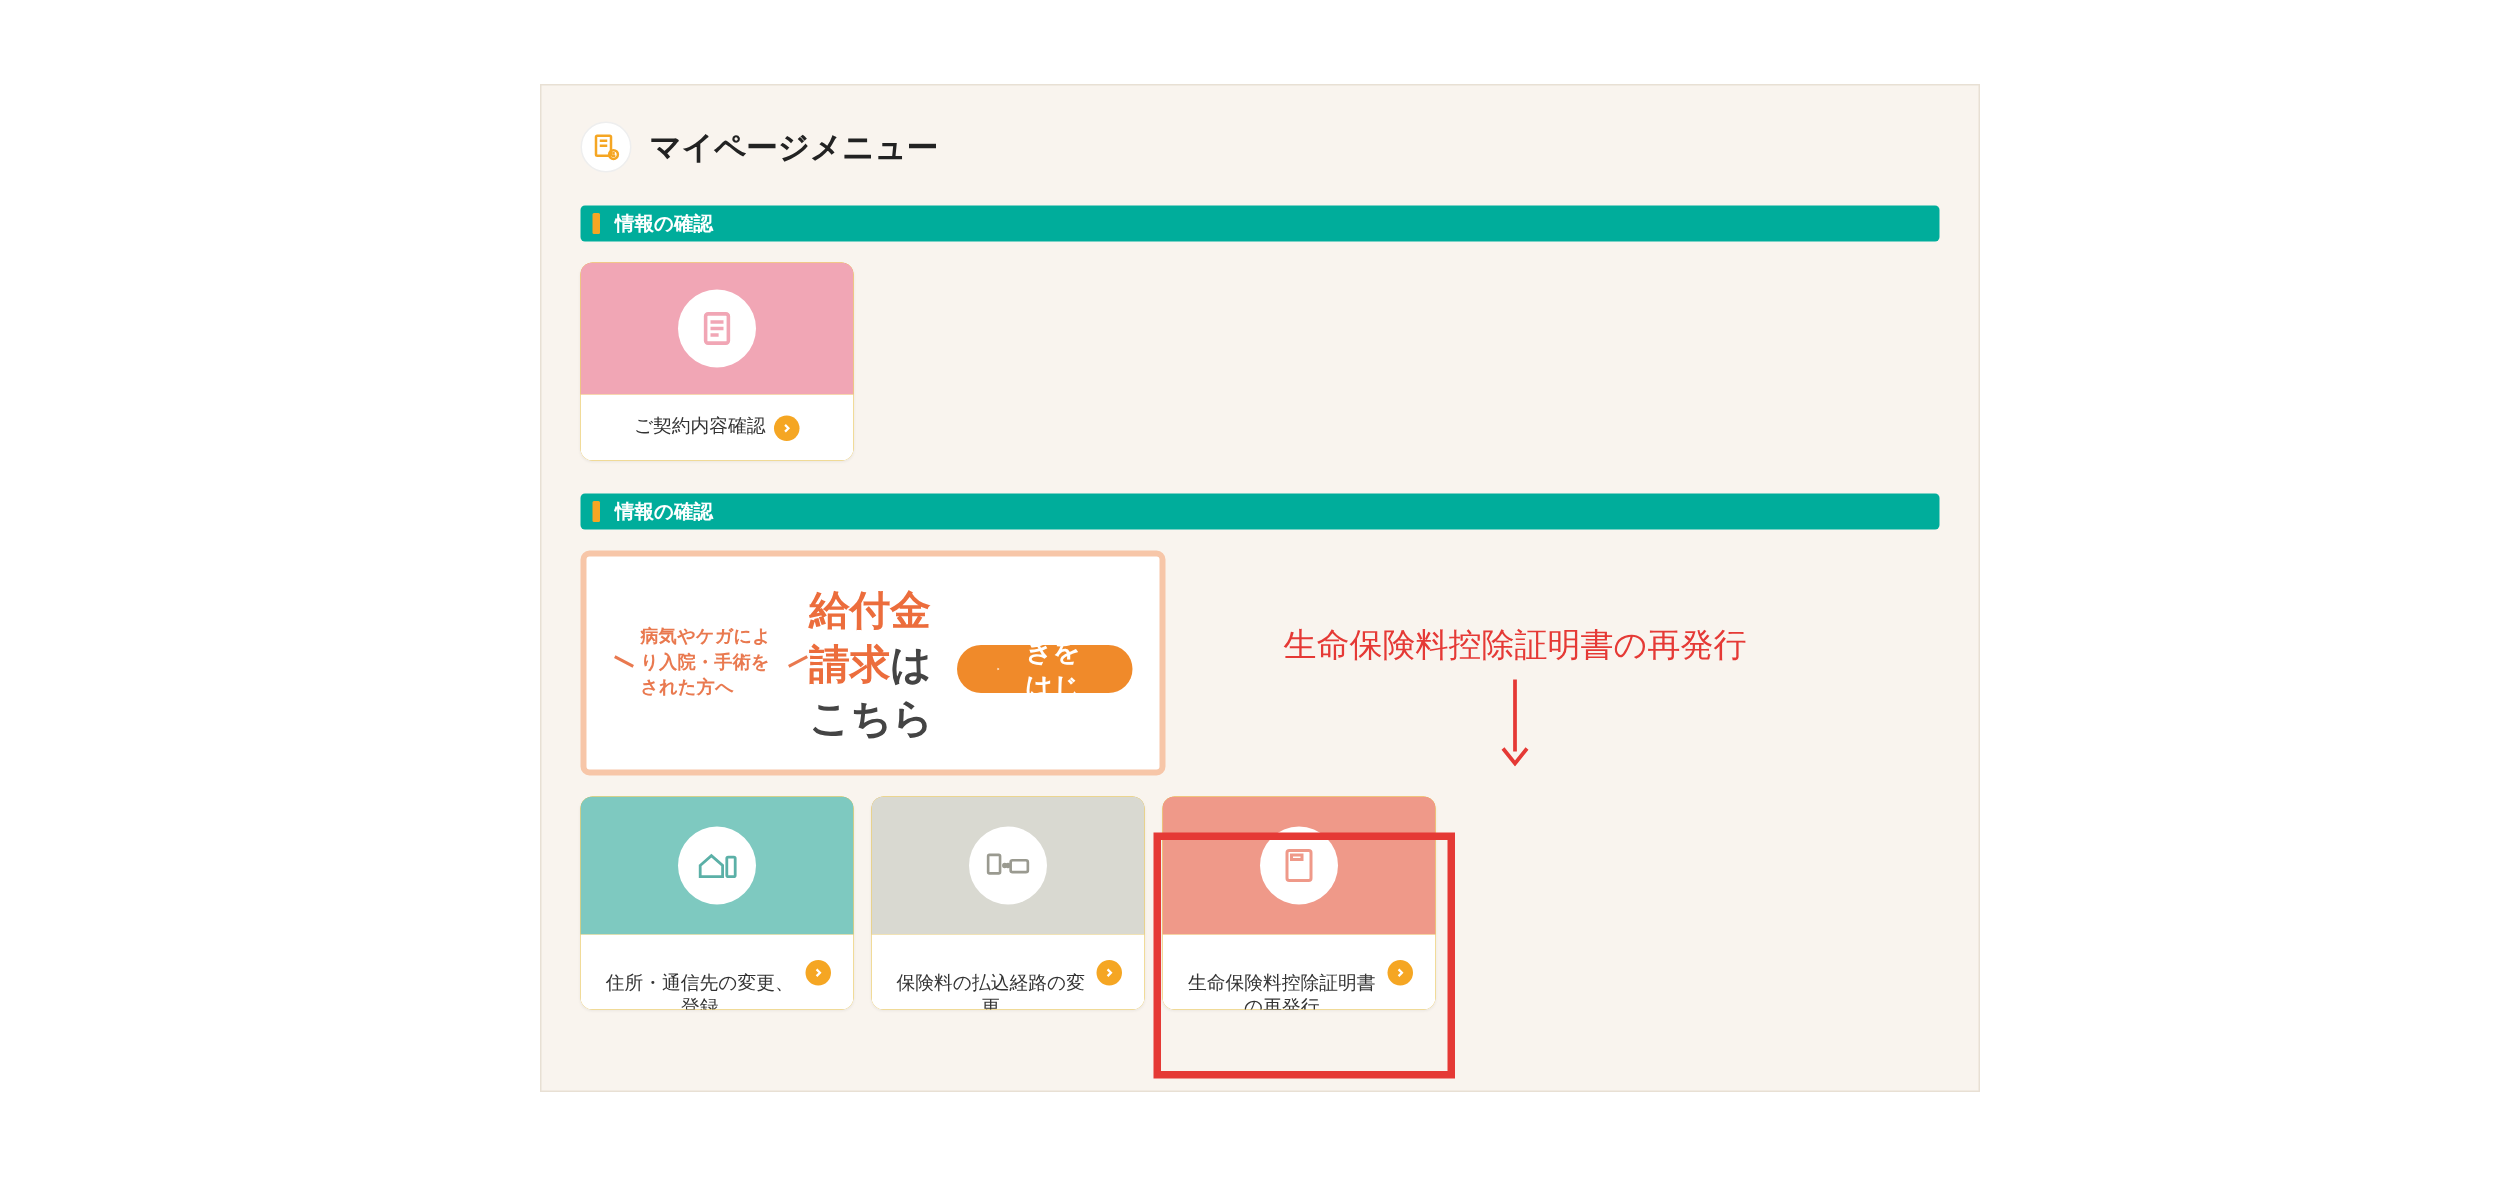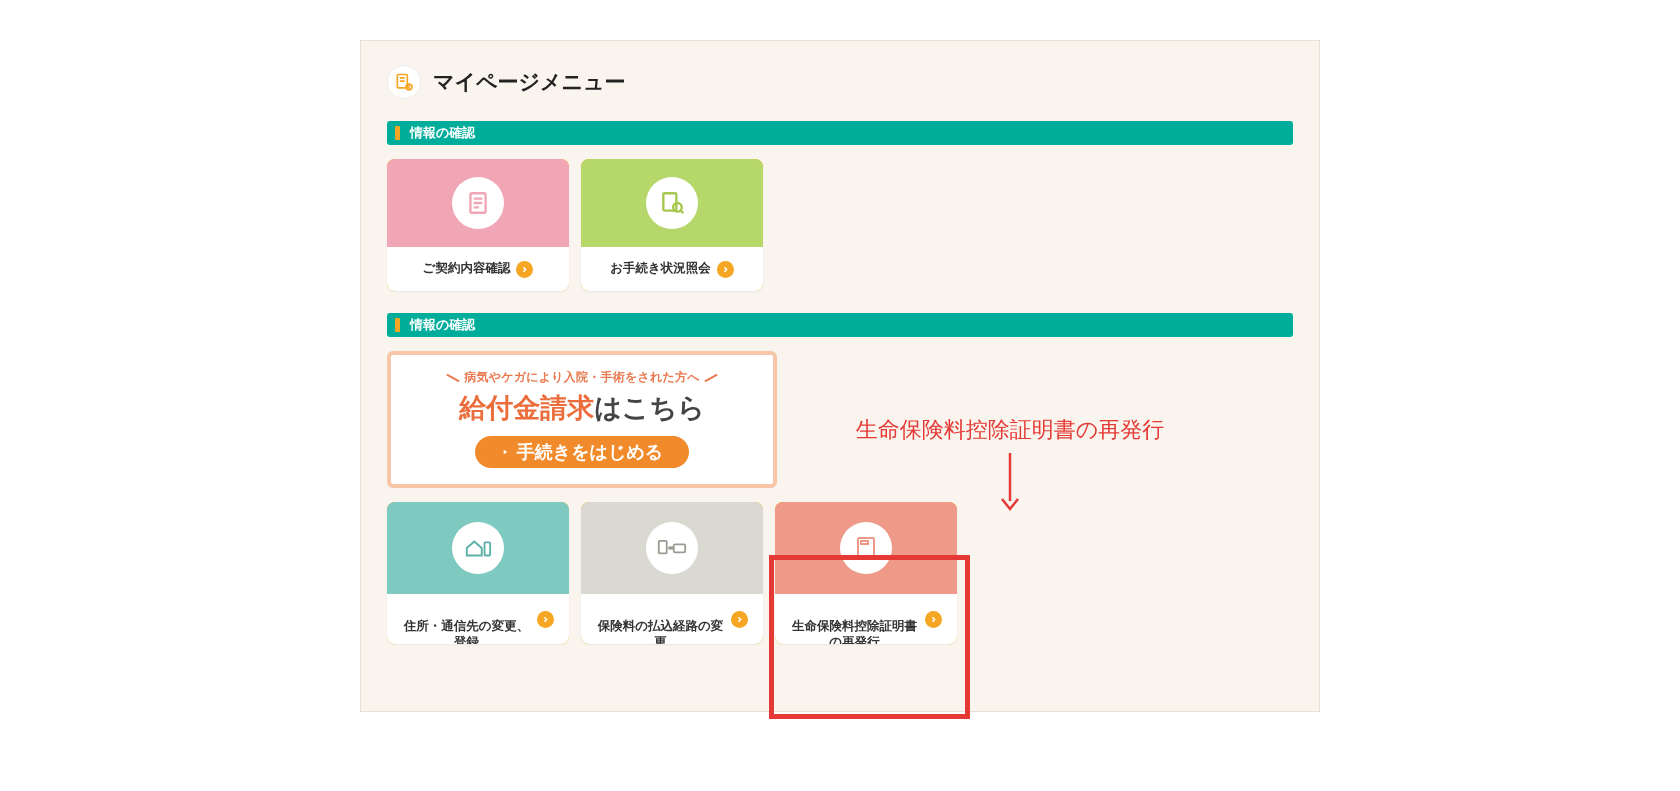--- a/index.html
+++ b/index.html
@@ -6,21 +6,21 @@
   body {
     font-family: "Hiragino Kaku Gothic ProN", "Yu Gothic", Meiryo, sans-serif;
     background: #fff;
     width: 1680px;
     height: 791px;
     position: relative;
   }
   .panel {
     position: absolute;
     left: 360px;
-    top: 40px;
+    top: 56px;
     width: 960px;
     height: 672px;
     background: #f9f4ee;
     border: 1px solid #e8e0d4;
     padding: 24px 26px 0 26px;
     overflow: hidden;
   }
   .page-title-row { display:flex; align-items:center; gap:12px; margin-bottom:22px;}
   .page-title-icon {
     width:34px;height:34px;border-radius:50%;background:#fff;display:flex;
@@ -32,21 +32,20 @@
     height:24px;display:flex;align-items:center;border-radius:3px;
     margin-bottom:14px;
   }
   .section-bar .marker{width:5px;height:14px;background:#f5a623;margin:0 10px 0 8px;border-radius:1px;}
 
   .cards-row{display:flex;gap:12px;}
   .card{
     width:182px;border-radius:8px;display:flex;flex-direction:column;
     overflow:hidden;cursor:pointer;background:#eab308;
     box-shadow:0 1px 2px rgba(0,0,0,.06);
-    font-weight:bold;
   }
   .card-top{height:88px;display:flex;align-items:center;justify-content:center;}
   .card-bottom{
     background:#fff;height:44px;display:flex;align-items:center;justify-content:center;
     font-size:12.5px;color:#333;gap:6px;padding:0 6px;text-align:center;line-height:1.25;
   }
   .arrow-badge{
     width:17px;height:17px;border-radius:50%;background:#f5a623;color:#fff;
     display:inline-flex;align-items:center;justify-content:center;flex:0 0 auto;
   }
@@ -54,21 +53,21 @@
 
   .pink-bg{background:#f1a6b5;}
   .green-bg{background:#b6d86a;}
   .teal-bg{background:#7ec9c0;}
   .gray-bg{background:#d9d9d1;}
   .salmon-bg{background:#ef9989;}
   .tan-bg{background:#d8b590;}
 
   .banner{
     width:390px;border:4px solid #f7c6a8;border-radius:6px;background:#fff;
-    padding:14px 18px 16px;display:flex;flex-direction:column;align-items:center;
+    padding:14px 18px 16px;display:flex;flex-direction:row;align-items:center;
     margin-bottom:14px;
   }
   .banner-dashes{
     color:#e9794f;font-size:12px;font-weight:600;letter-spacing:.02em;
     position:relative;padding:0 18px;
   }
   .banner-dashes::before,.banner-dashes::after{
     content:"";position:absolute;top:50%;width:14px;border-top:2px solid #e9794f;
   }
   .banner-dashes::before{left:0;transform:translateY(-50%) rotate(28deg);}
@@ -133,39 +132,20 @@
       <div class="card-bottom">
         <span>ご契約内容確認</span>
         <span class="arrow-badge">
           <svg width="9" height="9" viewBox="0 0 24 24" fill="none" stroke="#fff" stroke-width="4">
               <path d="M9 6l6 6-6 6"></path>
             </svg>
         </span>
       </div>
     </div>
 
-    <div class="card">
-      <div class="card-top green-bg">
-        <div class="icon-disc">
-          <svg width="26" height="26" viewBox="0 0 24 24" fill="none" stroke="#a6c84f" stroke-width="2.2">
-            <rect x="4" y="3" width="12" height="16" rx="1.2"></rect>
-              <circle cx="17" cy="16" r="4"></circle>
-              <path d="M20 19l2.4 2.4"></path>
-          </svg>
-        </div>
-      </div>
-      <div class="card-bottom">
-        <span>お手続き状況照会</span>
-        <span class="arrow-badge">
-          <svg width="9" height="9" viewBox="0 0 24 24" fill="none" stroke="#fff" stroke-width="4">
-              <path d="M9 6l6 6-6 6"></path>
-            </svg>
-        </span>
-      </div>
-    </div>
   </div>
 
   <div style="height:22px"></div>
 
   <div class="section-bar">
     <span class="marker"></span>
     <span>情報の確認</span>
   </div>
 
   <div class="banner">

